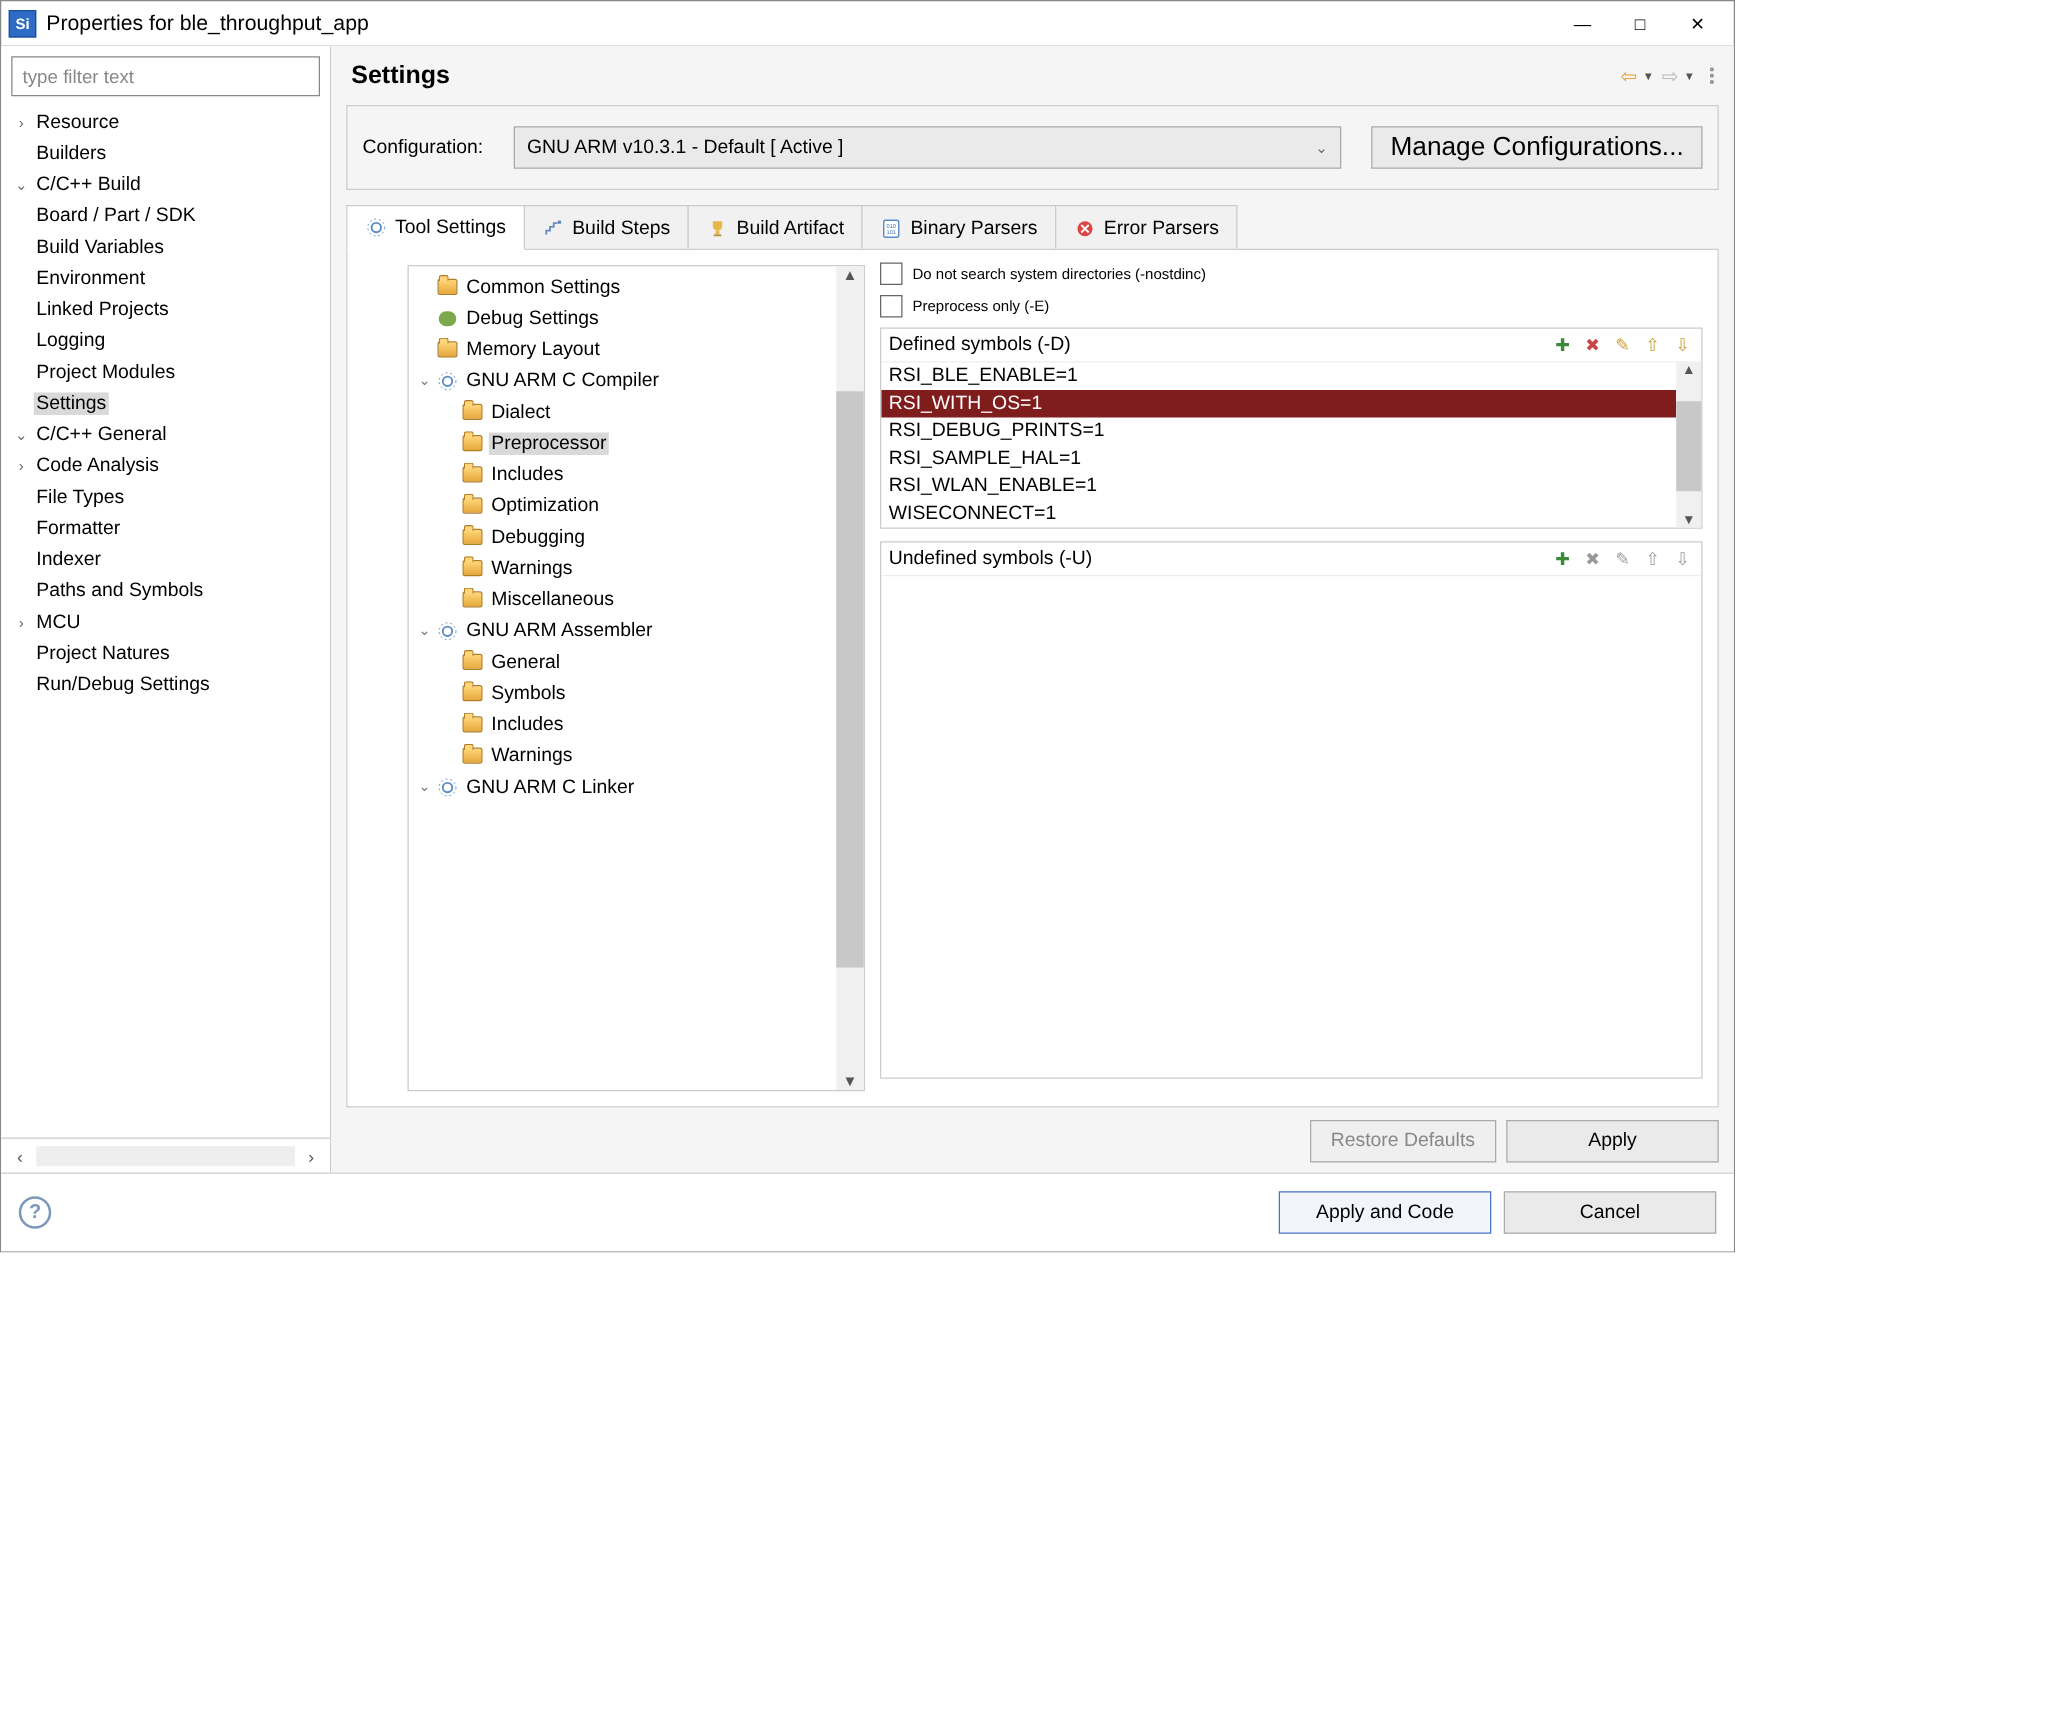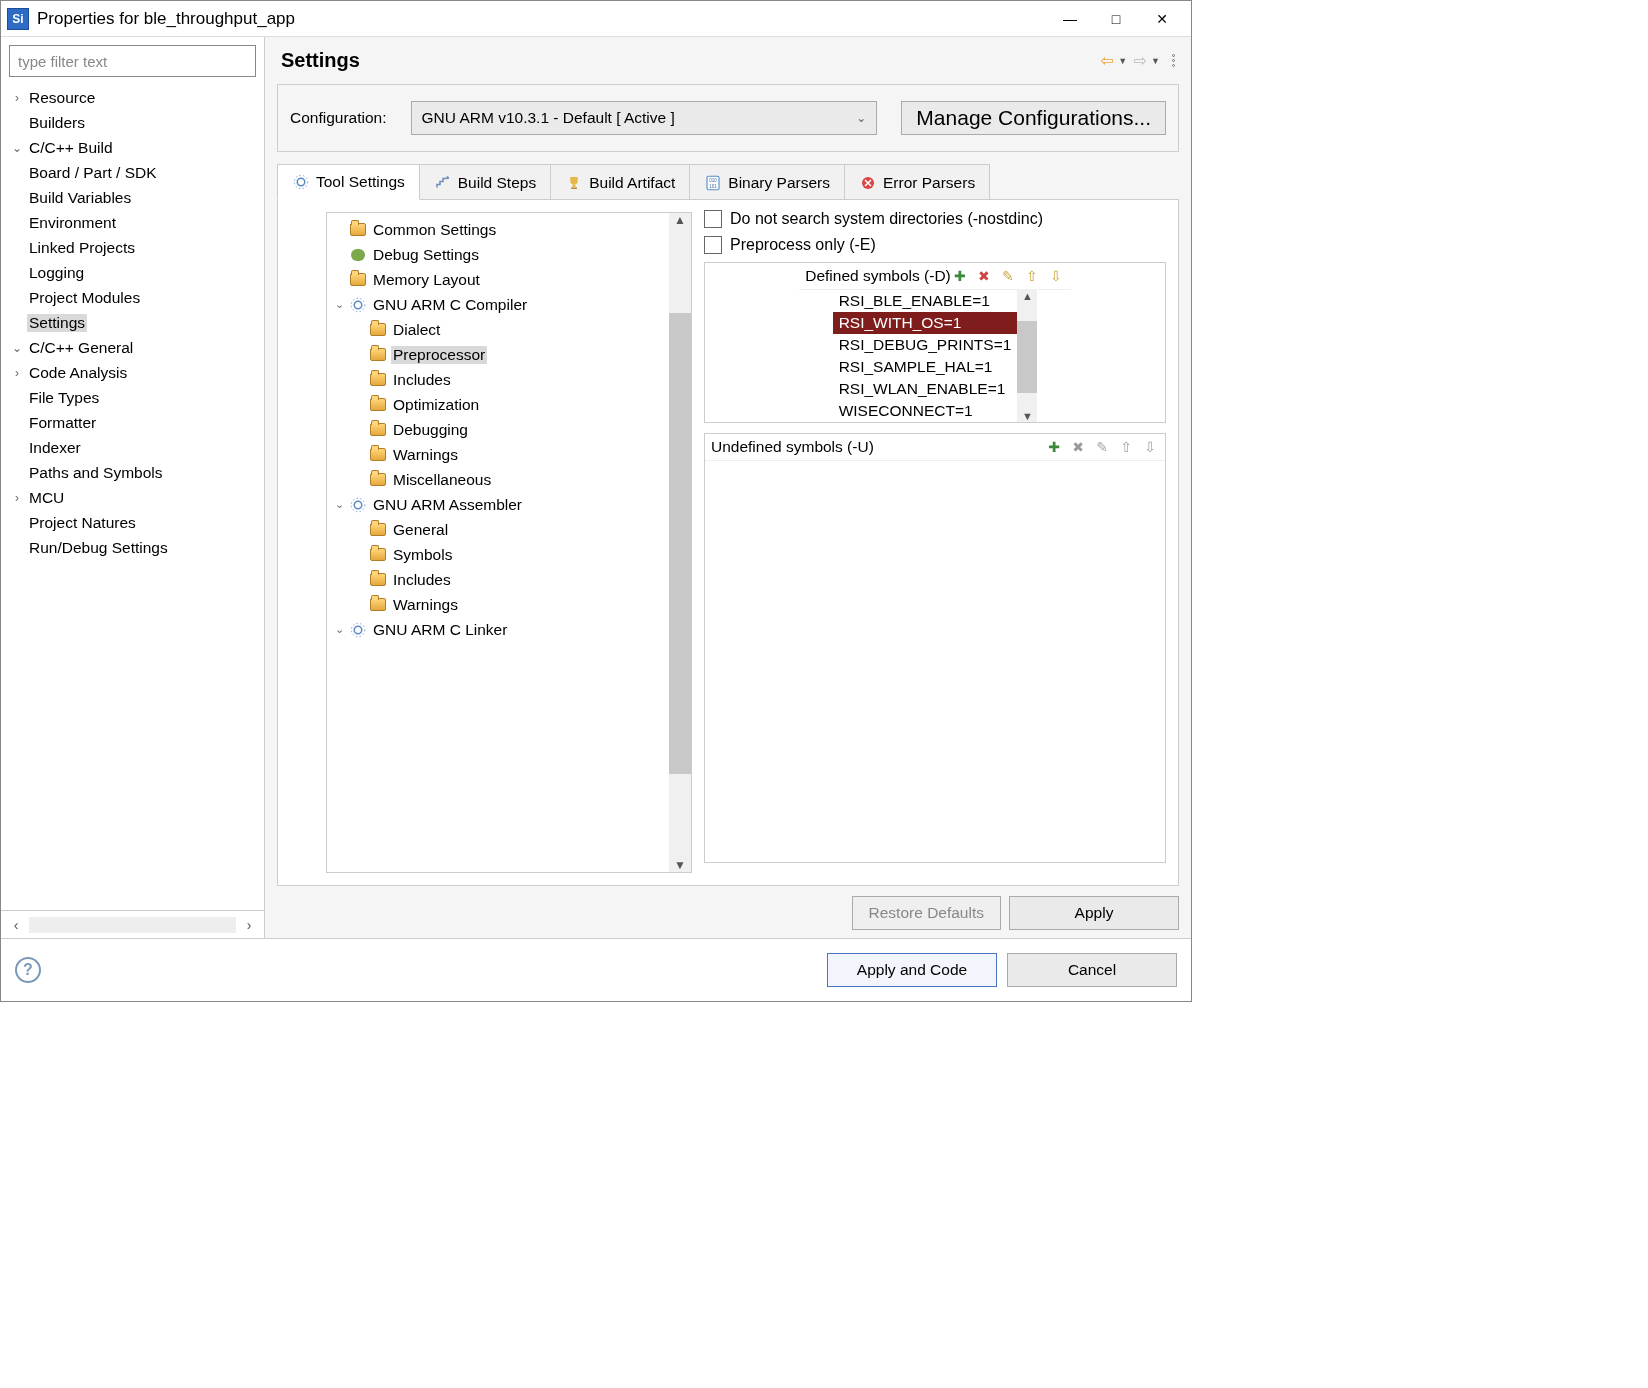--- a/index.html
+++ b/index.html
@@ -1,17 +1,17 @@
 <!DOCTYPE html>
 <html><head>
 <meta charset="utf-8">
 <style>
   html,body{margin:0;padding:0;font-family:"Segoe UI",Tahoma,sans-serif;font-size:15px;color:#000;background:#fff;}
   *{box-sizing:border-box;}
-  .window{width:1192px;height:1002px;border:1px solid #888;background:#fff;display:flex;flex-direction:column;margin:0;}
+  .window{width:1388px;height:1002px;border:1px solid #888;background:#fff;display:flex;flex-direction:column;margin:0;}
   .titlebar{display:flex;align-items:center;height:36px;padding:0 6px;border-bottom:1px solid #ddd;}
   .app-icon{width:22px;height:22px;background:#2d6bc4;border:1px solid #1a4d99;margin-right:8px;display:flex;align-items:center;justify-content:center;color:#fff;font-size:12px;font-weight:bold;}
   .title-text{font-size:17px;flex:1;}
   .winbtns{display:flex;gap:0;}
   .winbtn{width:46px;height:30px;display:flex;align-items:center;justify-content:center;font-size:14px;}
   .body{flex:1;display:flex;min-height:0;}
   .sidebar{width:264px;border-right:1px solid #ccc;display:flex;flex-direction:column;background:#fff;}
   .filter-box{margin:8px;padding:4px 8px;border:1px solid #888;font-size:15px;color:#888;height:32px;display:flex;align-items:center;}
   .navtree{flex:1;overflow:auto;font-size:15.5px;}
   .nav-item{display:flex;align-items:center;padding:2px 4px 2px 8px;cursor:default;white-space:nowrap;height:25px;}
@@ -51,24 +51,24 @@
   .tt-item.d0{padding-left:8px;}
   .tt-item.d1{padding-left:28px;}
   .tt-item .tw{width:14px;color:#6a6a6a;font-size:11px;}
   .tt-item .ic{width:18px;height:18px;margin-right:4px;display:inline-flex;align-items:center;justify-content:center;}
   .tt-item.selected span.lbl{background:#d9d9d9;}
   .tt-item span.lbl{padding:0 2px;}
   .folder-ic{width:16px;height:13px;background:linear-gradient(#ffd67a,#e6a83c);border:1px solid #b07d28;border-radius:2px;position:relative;}
   .folder-ic::before{content:"";position:absolute;top:-4px;left:0;width:6px;height:4px;background:#ffd67a;border:1px solid #b07d28;border-bottom:none;border-radius:2px 2px 0 0;}
   .bug-ic{width:14px;height:12px;background:#7aa84a;border-radius:6px;position:relative;}
   .right-pane{flex:1;padding:10px 12px 12px 12px;display:flex;flex-direction:column;min-height:0;}
-  .chk-row{display:flex;align-items:center;gap:8px;font-size:16px;margin-bottom:8px;}
+  .chk-row{display:flex;align-items:center;gap:8px;font-size:12px;margin-bottom:8px;}
   .chk{width:18px;height:18px;border:1px solid #666;background:#fff;}
   .list-block{border:1px solid #ccc;margin-bottom:10px;display:flex;flex-direction:column;}
-  .list-block.defined{flex:0 0 auto;align-items:center;}
+  .list-block.defined{flex:0 0 auto;}
   .list-block.undefined{flex:1;min-height:150px;}
   .list-header{display:flex;align-items:center;padding:4px 6px;font-size:15.5px;border-bottom:1px solid #eee;}
   .list-header .ht{flex:1;}
   .list-header .tbicons{display:flex;gap:6px;}
   .tbic{width:18px;height:18px;font-size:14px;display:flex;align-items:center;justify-content:center;}
   .tbic.dim{opacity:0.4;}
   .list-body{display:flex;min-height:0;}
   .list-items{flex:1;overflow:hidden;}
   .li{padding:2px 6px;font-size:15.5px;white-space:nowrap;}
   .li.selected{background:#7f1d1d;color:#fff;}

